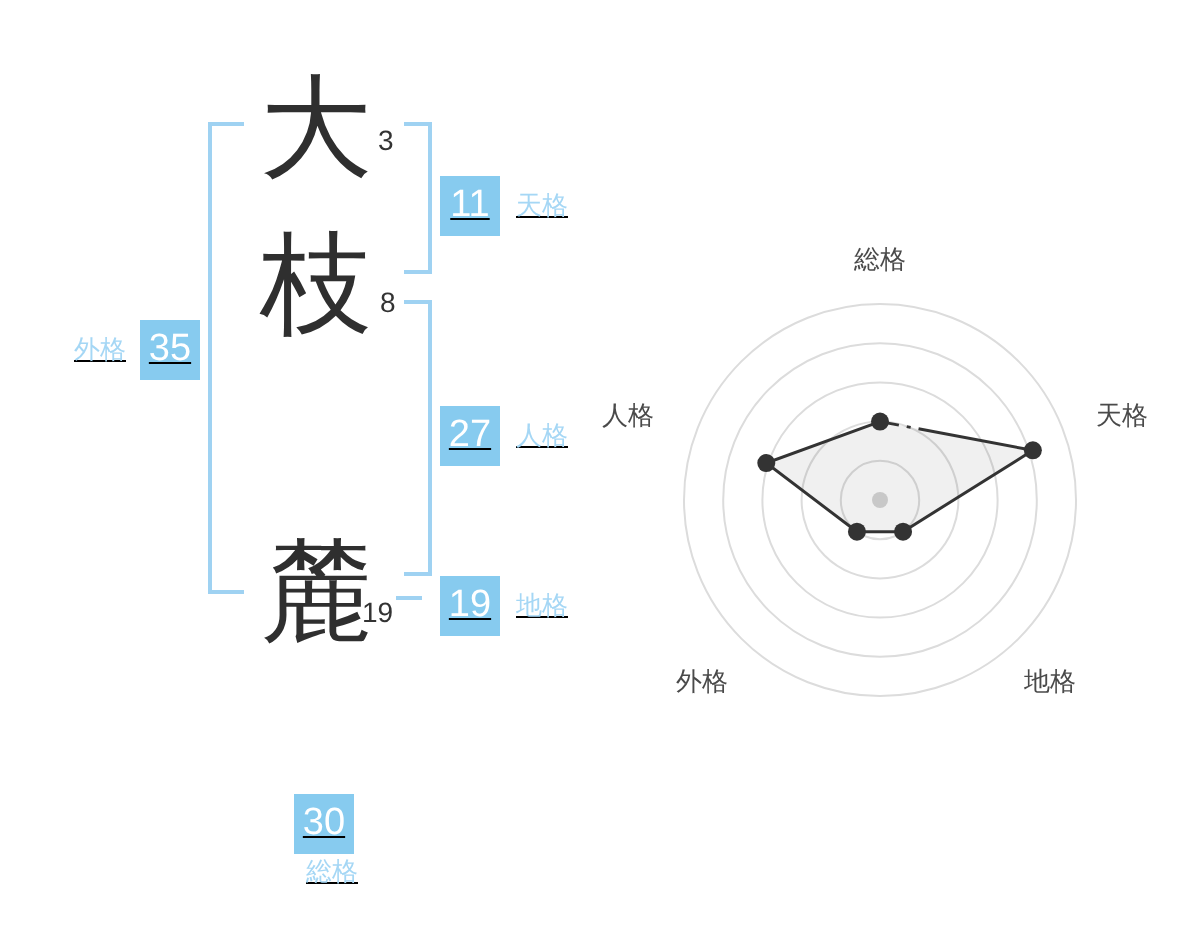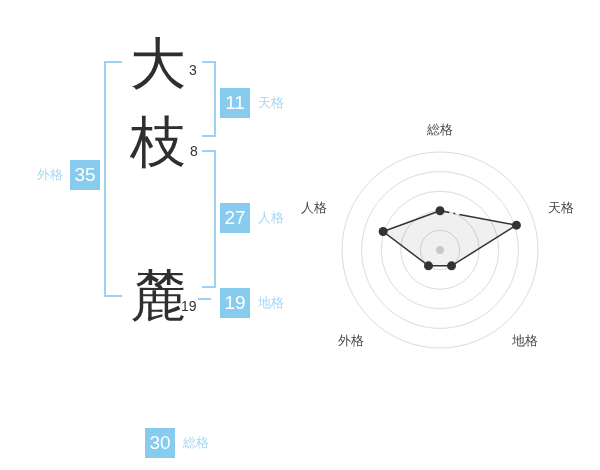--- a/index.html
+++ b/index.html
@@ -12,21 +12,21 @@
     position:absolute;left:127px;width:62px;text-align:center;
     font-size:56px;line-height:60px;color:#2f2f2f;
   }
   .strokenum{
     position:absolute;font-size:14px;color:#333333;line-height:14px;
   }
   .bracket{position:absolute;}
   .bracket.right{border-right:2px solid #9fd2f2;border-top:2px solid #9fd2f2;border-bottom:2px solid #9fd2f2;}
   .bracket.left{border-left:2px solid #9fd2f2;border-top:2px solid #9fd2f2;border-bottom:2px solid #9fd2f2;}
   .dashline{position:absolute;border-top:2px solid #9fd2f2;}
-  .kakurow{position:absolute;display:flex;align-items:center;}
+  .kakurow{position:absolute;display:flex;align-items:center;text-decoration:underline;}
   .valuebox{
     width:30px;height:30px;background:#87cbef;color:#ffffff;
     font-size:19px;line-height:30px;text-align:center;flex:0 0 auto;
   }
   .kakulabel{font-size:13px;color:#a5d7f5;}
   .kakulabel.after{margin-left:8px;}
   .kakulabel.before{margin-right:7px;}
   .chartlabel{position:absolute;font-size:13px;color:#4a4a4a;line-height:14px;}
   svg{display:block;}
 </style>
@@ -61,21 +61,21 @@
   <div class="kakurow" style="left:220px;top:203px;">
     <span class="valuebox">27</span>
     <span class="kakulabel after">人格</span>
   </div>
 
   <div class="kakurow" style="left:220px;top:288px;">
     <span class="valuebox">19</span>
     <span class="kakulabel after">地格</span>
   </div>
 
-  <div class="kakurow" style="left:145px;top:428px;">
+  <div class="kakurow" style="left:145px;top:397px;flex-direction:column;">
     <span class="valuebox">30</span>
     <span class="kakulabel after">総格</span>
   </div>
 
   <svg id="radar" class="abs" style="left:290px;top:120px;" width="300" height="260" viewBox="0 0 300 260">
       <circle cx="150" cy="130" r="19.6" fill="none" stroke="#dcdcdc" stroke-width="1"></circle>
       <circle cx="150" cy="130" r="39.2" fill="none" stroke="#dcdcdc" stroke-width="1"></circle>
       <circle cx="150" cy="130" r="58.800000000000004" fill="none" stroke="#dcdcdc" stroke-width="1"></circle>
       <circle cx="150" cy="130" r="78.4" fill="none" stroke="#dcdcdc" stroke-width="1"></circle>
       <circle cx="150" cy="130" r="98" fill="none" stroke="#dcdcdc" stroke-width="1"></circle>

